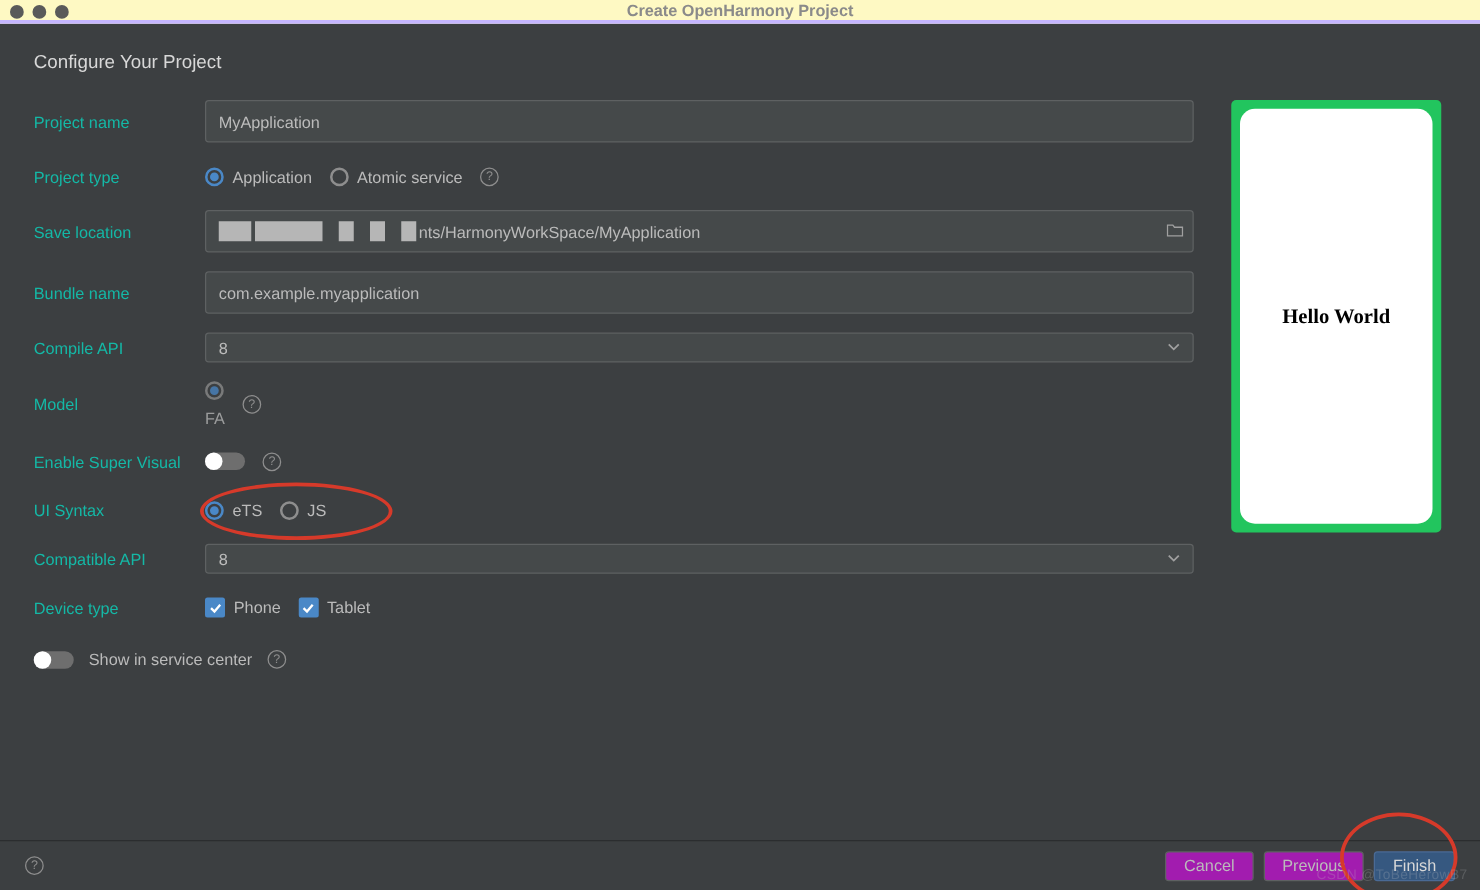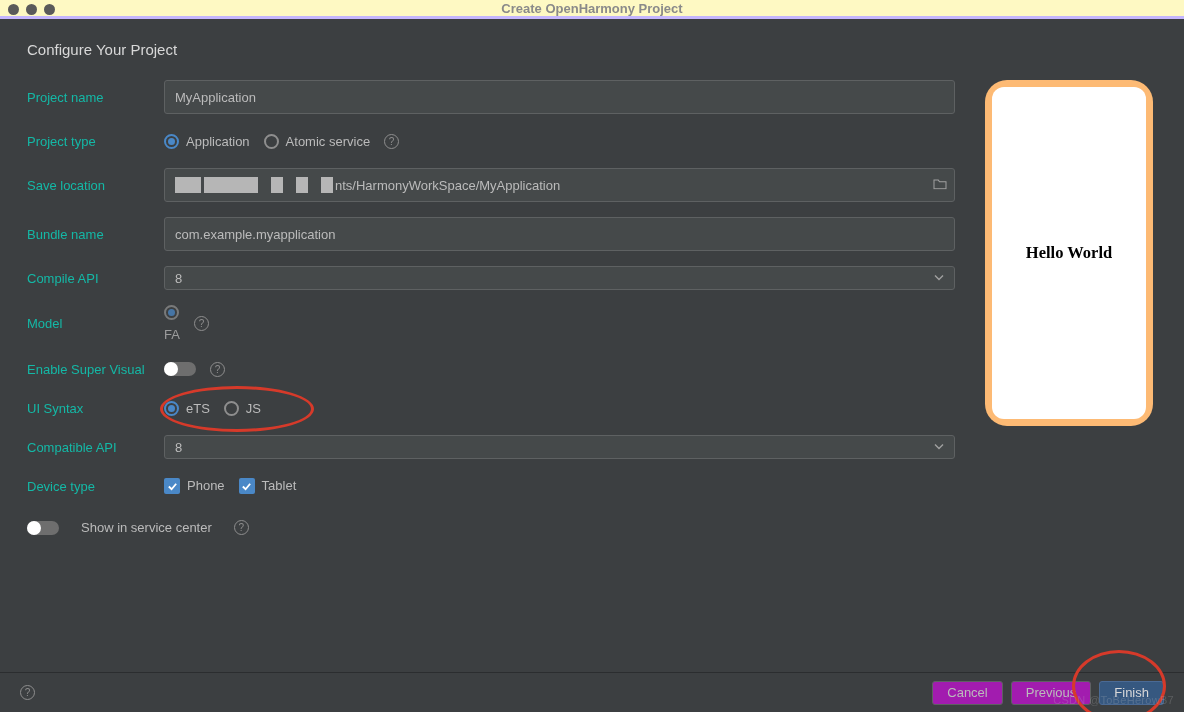--- a/index.html
+++ b/index.html
@@ -40,38 +40,38 @@
   .help-icon { width: 15px; height: 15px; border: 1px solid #8e8e8e; border-radius: 50%; display: inline-flex; align-items: center; justify-content: center; color: #8e8e8e; font-size: 10px; cursor: pointer; flex-shrink: 0; }
 
   .folder-icon { position: absolute; right: 8px; top: 50%; transform: translateY(-50%); cursor: pointer; }
   .folder-icon svg { width: 14px; height: 12px; }
 
   
   .columns { display: flex; gap: 30px; }
   .form-col { flex: 1; }
   .preview-col { width: 172px; flex-shrink: 0; padding-top: 0; }
 
-  .preview-phone { width: 168px; height: 346px; background: #fdba74; border-radius: 22px; padding: 7px; }
+  .preview-phone { width: 168px; height: 346px; background: #22c55e; border-radius: 4px; padding: 7px; }
   .preview-screen { width: 100%; height: 100%; background: #fff; border-radius: 12px; display: flex; align-items: center; justify-content: center; }
   .preview-text { font-family: Georgia, serif; font-weight: bold; color: #000; font-size: 16.5px; }
 
   
   .censor-bar { display: inline-block; height: 16px; background: #b6b6b6; vertical-align: middle; }
 
   
   .footer { position: absolute; bottom: 0; left: 0; right: 0; height: 40px; border-top: 1px solid #2b2d2f; display: flex; align-items: center; padding: 0 20px; }
   .footer .help-icon { margin-right: auto; }
   .btn { height: 24px; padding: 0 14px; border-radius: 3px; border: 1px solid #5e6162; background: #a21caf; color: #bbbbbb; font-size: 13px; cursor: pointer; margin-left: 8px; display: inline-flex; align-items: center; }
   .btn.primary { background: #365880; border-color: #4a6a95; color: #d8d8d8; }
 
   
   .red-circle { position: absolute; border: 3px solid #d63a2a; border-radius: 50%; pointer-events: none; }
 
   
-  .service-row { display: flex; align-items: center; gap: 22px; margin-top: 22px; }
+  .service-row { display: flex; align-items: center; gap: 12px; margin-top: 22px; }
 
   
   .watermark { position: absolute; right: 10px; bottom: 6px; color: rgba(200,200,200,0.22); font-size: 11px; letter-spacing: 0.3px; pointer-events: none; }
 </style>
 </head>
 <body>
 
 <div class="titlebar">
   <div class="traffic-lights">
     <div class="tl"></div>

